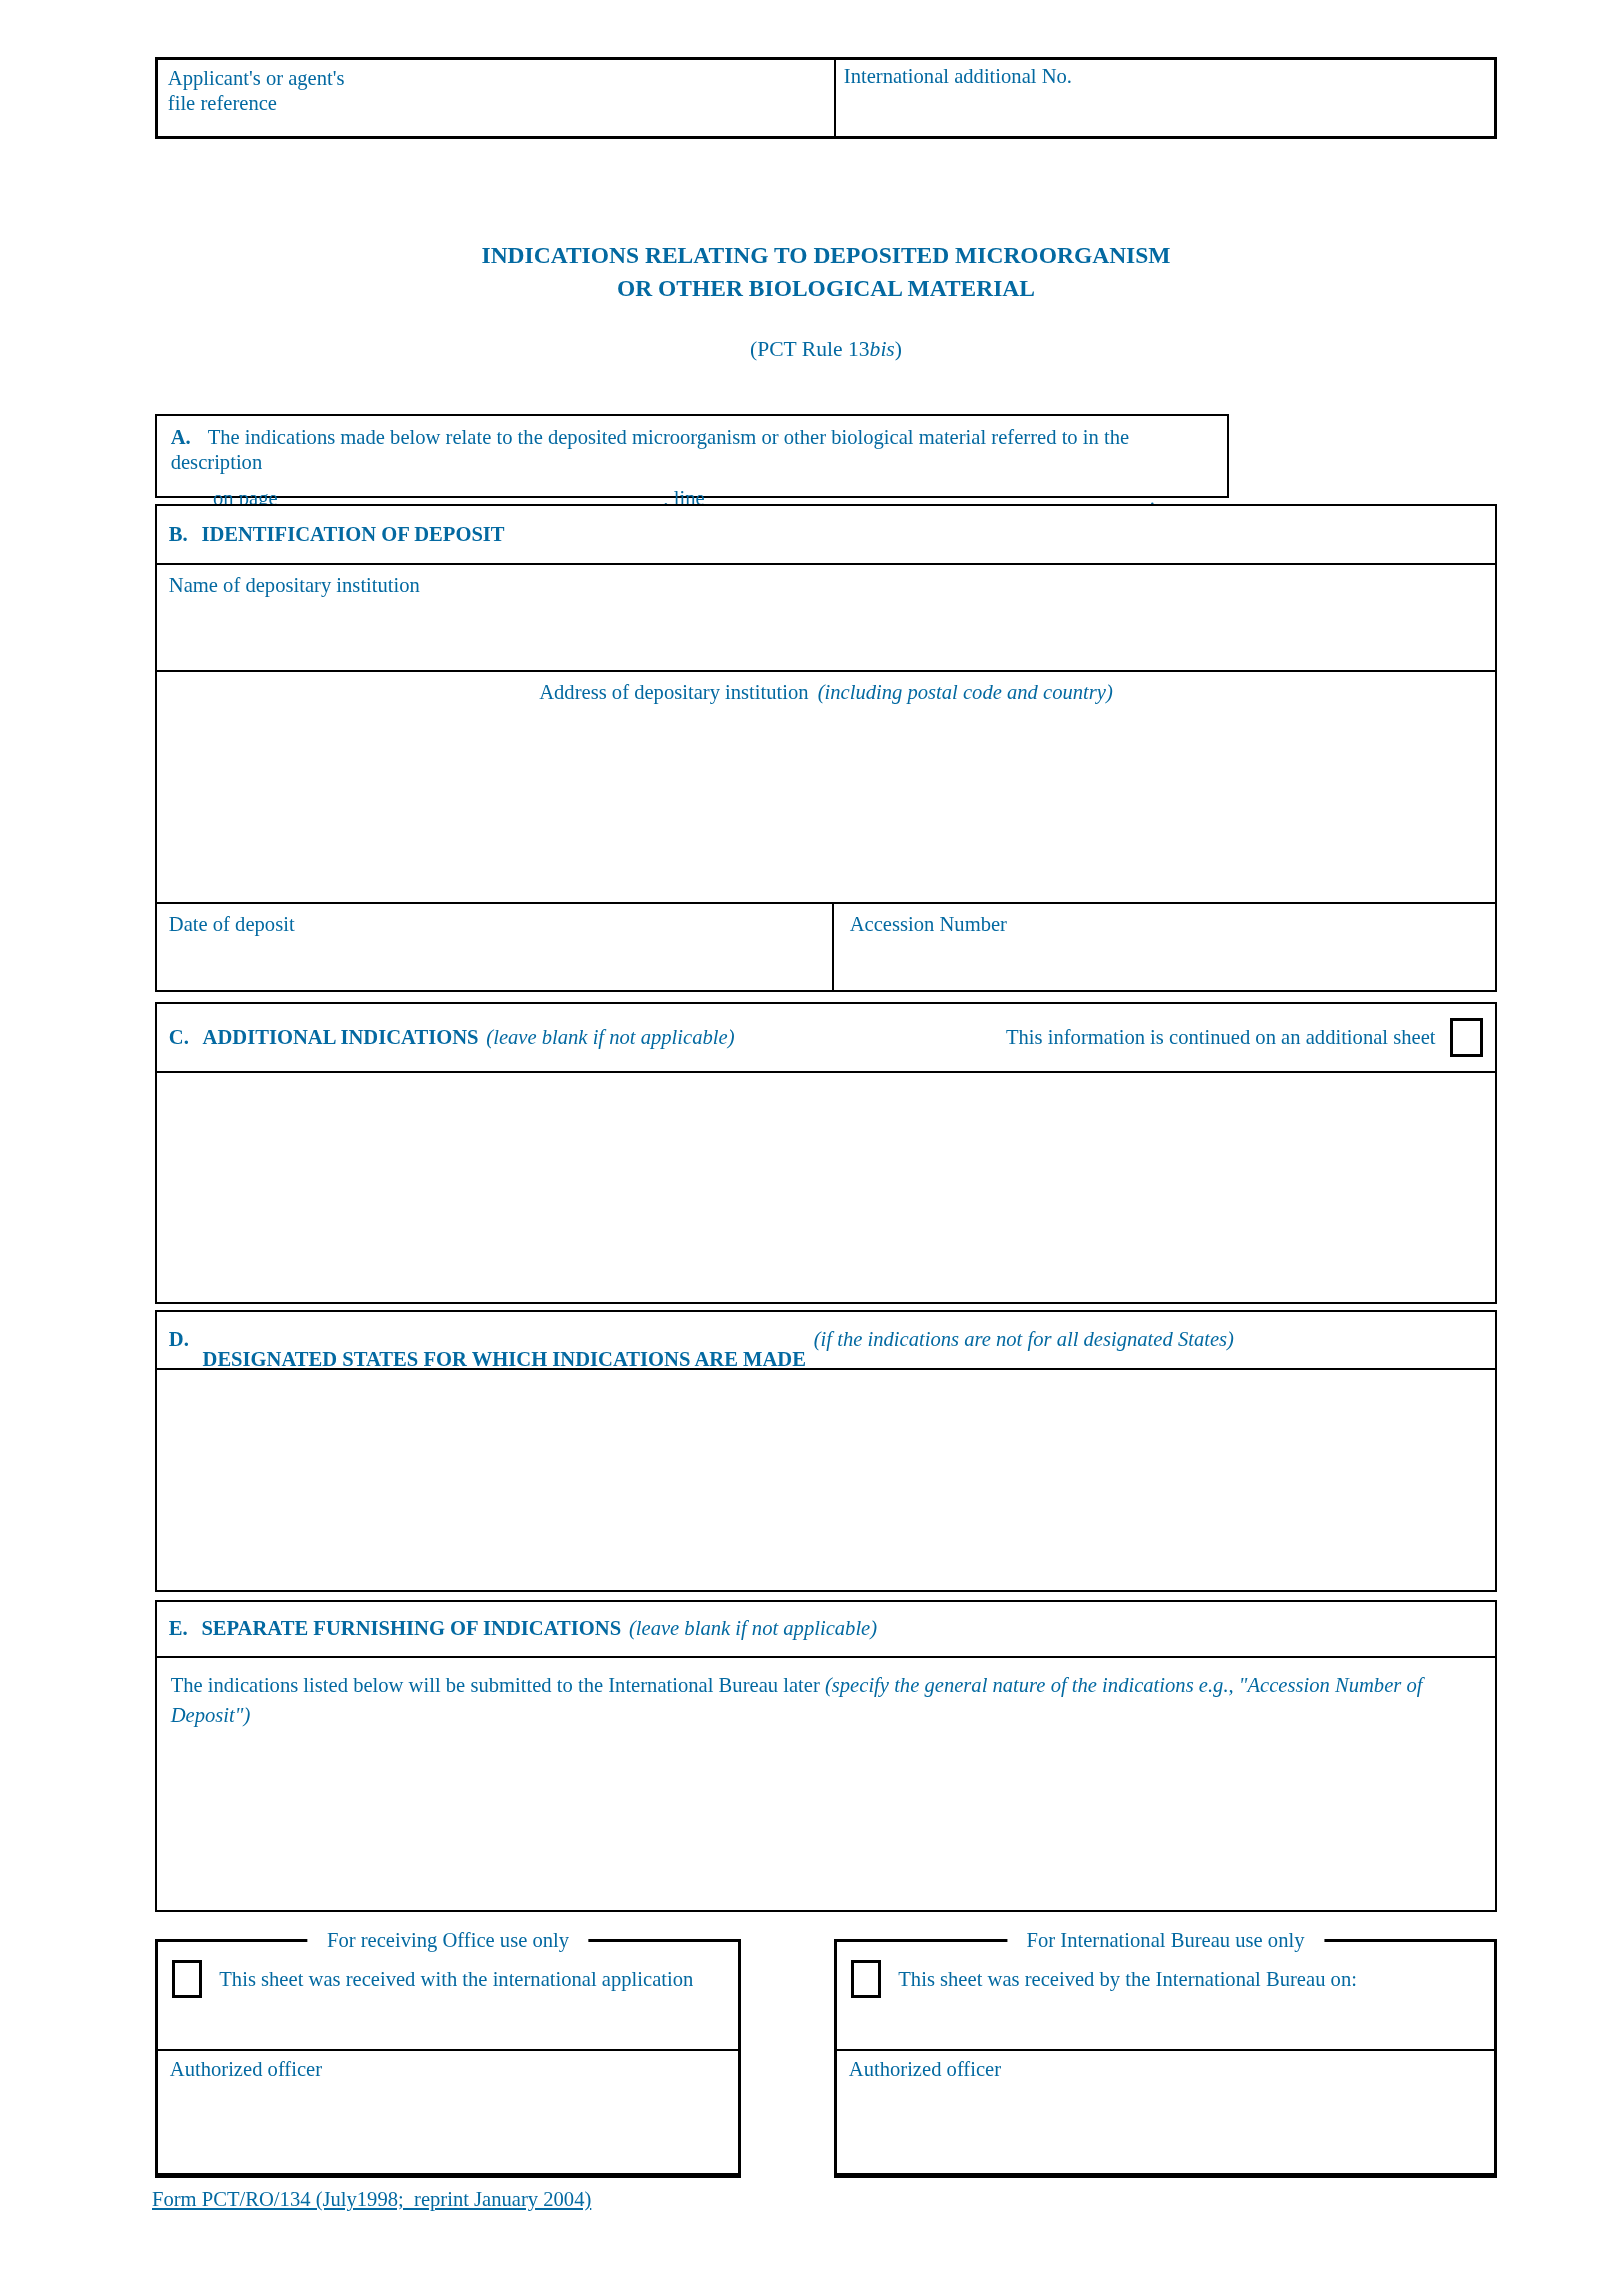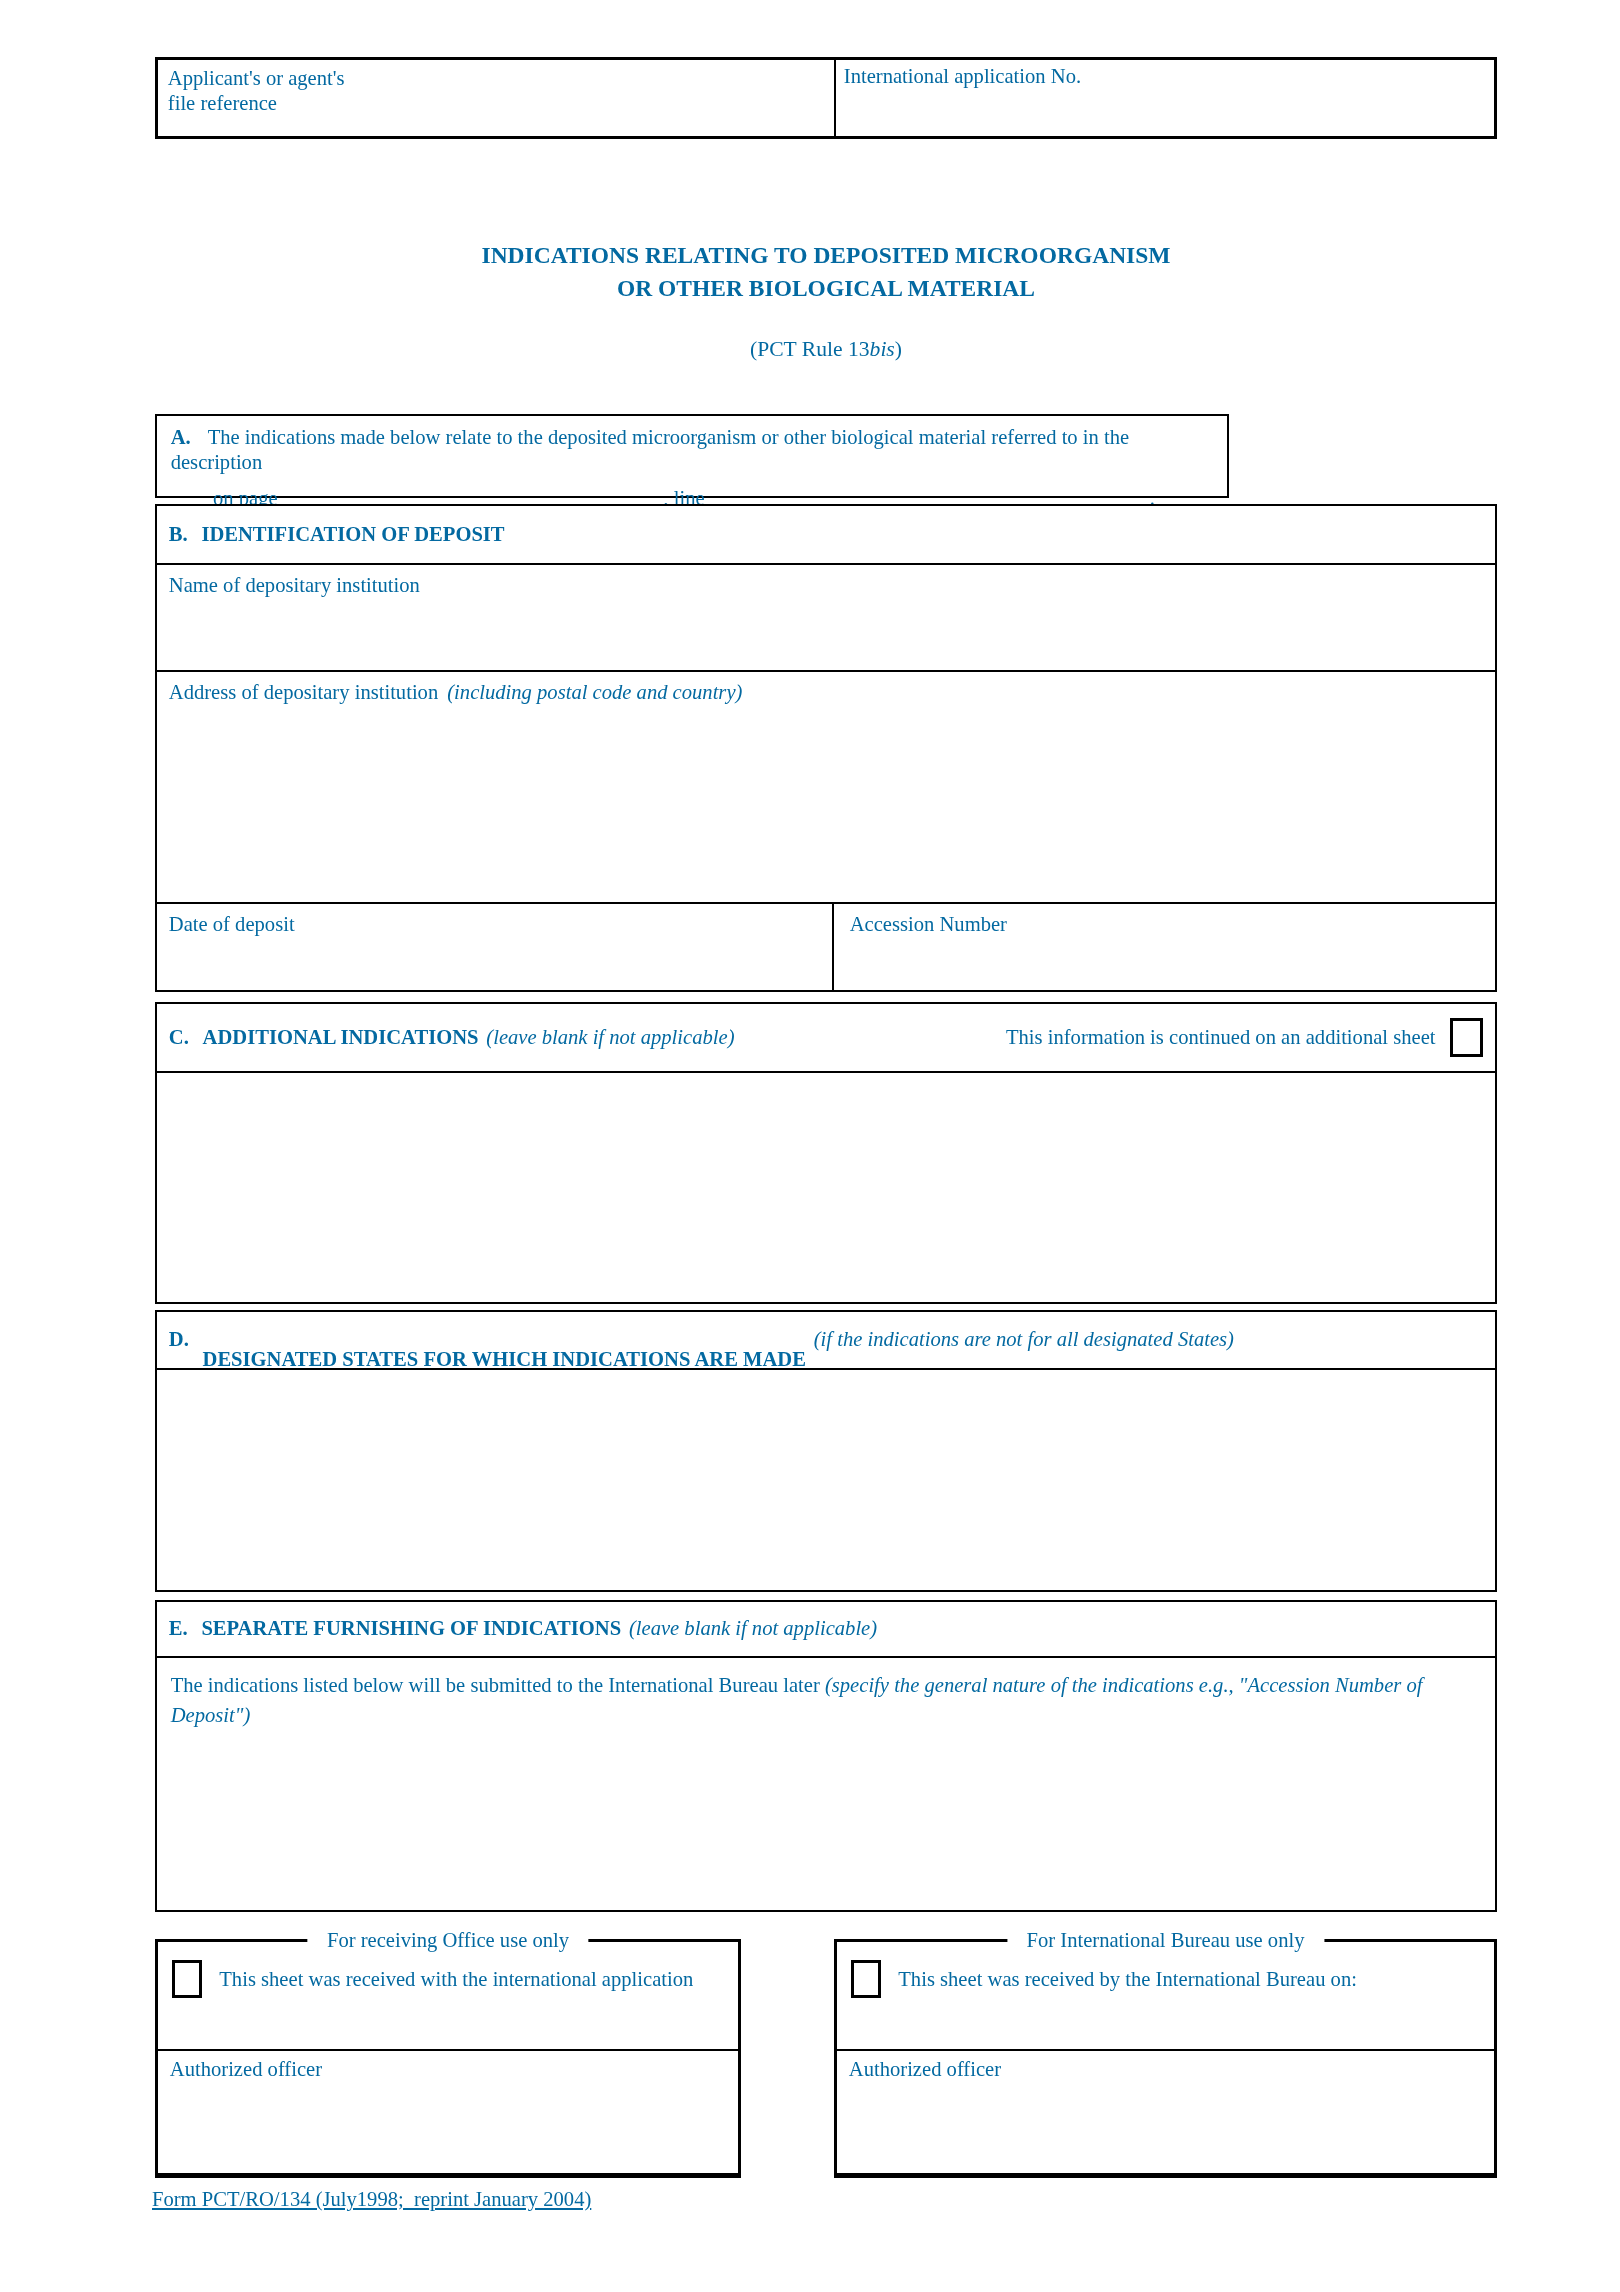--- a/index.html
+++ b/index.html
@@ -57,21 +57,21 @@
 <body>
 
 <div id="page">
 
   <div class="abs" style="left:155px;top:57px;width:1342px;height:82px;border:3.9px solid #000;display:flex;">
     <div style="width:678px;border-right:2.9px solid #000;box-sizing:border-box;padding:5.9px 9.8px;">
       <div class="fs">Applicant's or agent's</div>
       <div class="fs">file reference</div>
     </div>
     <div style="flex:1;padding:3.9px 7.8px;">
-      <div class="fs">International application No.</div>
+      <div class="fs">International additional No.</div>
     </div>
   </div>
 
   <div class="abs" style="left:155px;top:239px;width:1342px;text-align:center;">
     <div class="b" style="font-size:23.5px;line-height:33px;">INDICATIONS RELATING TO DEPOSITED MICROORGANISM</div>
     <div class="b" style="font-size:23.5px;line-height:33px;">OR OTHER BIOLOGICAL MATERIAL</div>
   </div>
   <div class="abs" style="left:155px;top:337px;width:1342px;text-align:center;font-size:21.6px;">
     <span>(PCT Rule 13</span><span class="it">bis</span><span>)</span>
   </div>
@@ -87,21 +87,21 @@
   </div>
 
   <div class="abs box" style="left:155px;top:504px;width:1342px;height:488px;display:flex;flex-direction:column;">
     <div class="hdr-row fs" style="height:57px;flex:none;">
       <span class="b">B.</span>
       <span class="b" style="margin-left:13.7px;">IDENTIFICATION OF DEPOSIT</span>
     </div>
     <div class="row-line" style="height:105px;flex:none;">
       <span class="cell-label fs">Name of depositary institution</span>
     </div>
-    <div class="row-line" style="height:230px;flex:none;">
+    <div class="row-line" style="height:230px;flex:none;text-align:center;">
       <span class="cell-label fs">
         <span>Address of depositary institution</span>
         <span class="it" style="margin-left:3.9px;">(including postal code and country)</span>
       </span>
     </div>
     <div class="row-line" style="flex:1;display:flex;">
       <div style="width:677px;border-right:2px solid #000;box-sizing:border-box;">
         <span class="cell-label fs">Date of deposit</span>
       </div>
       <div style="flex:1;">

